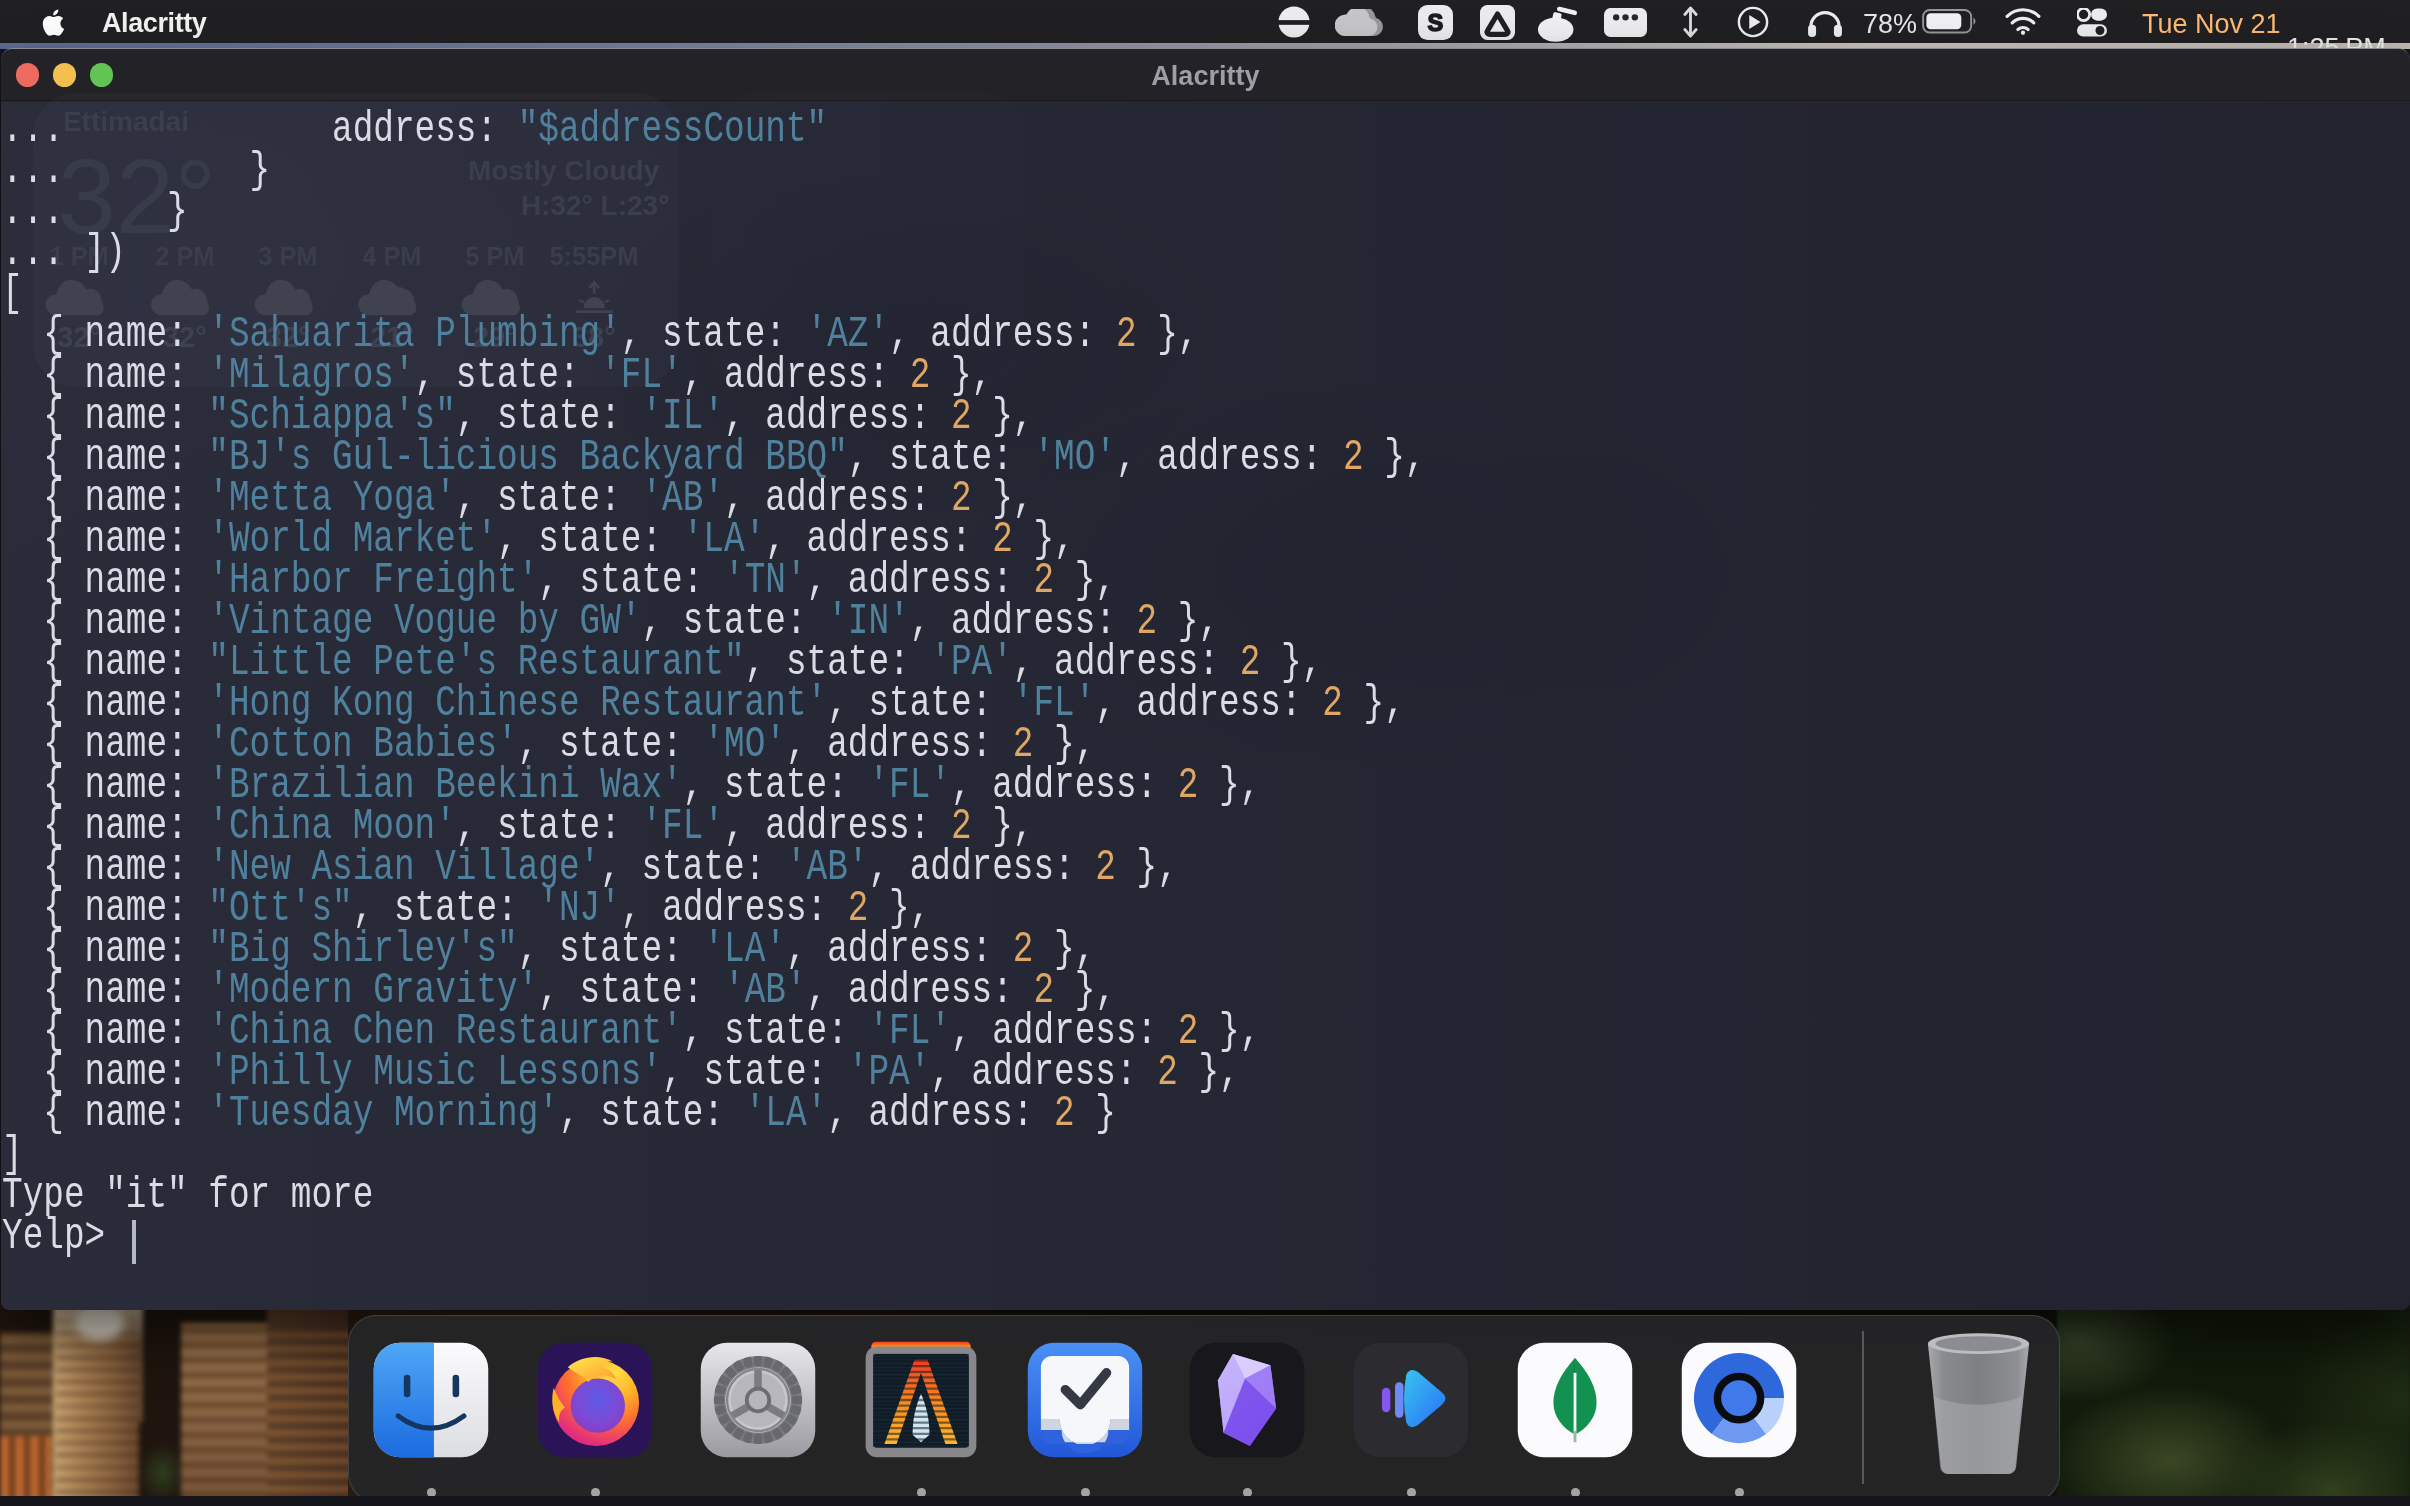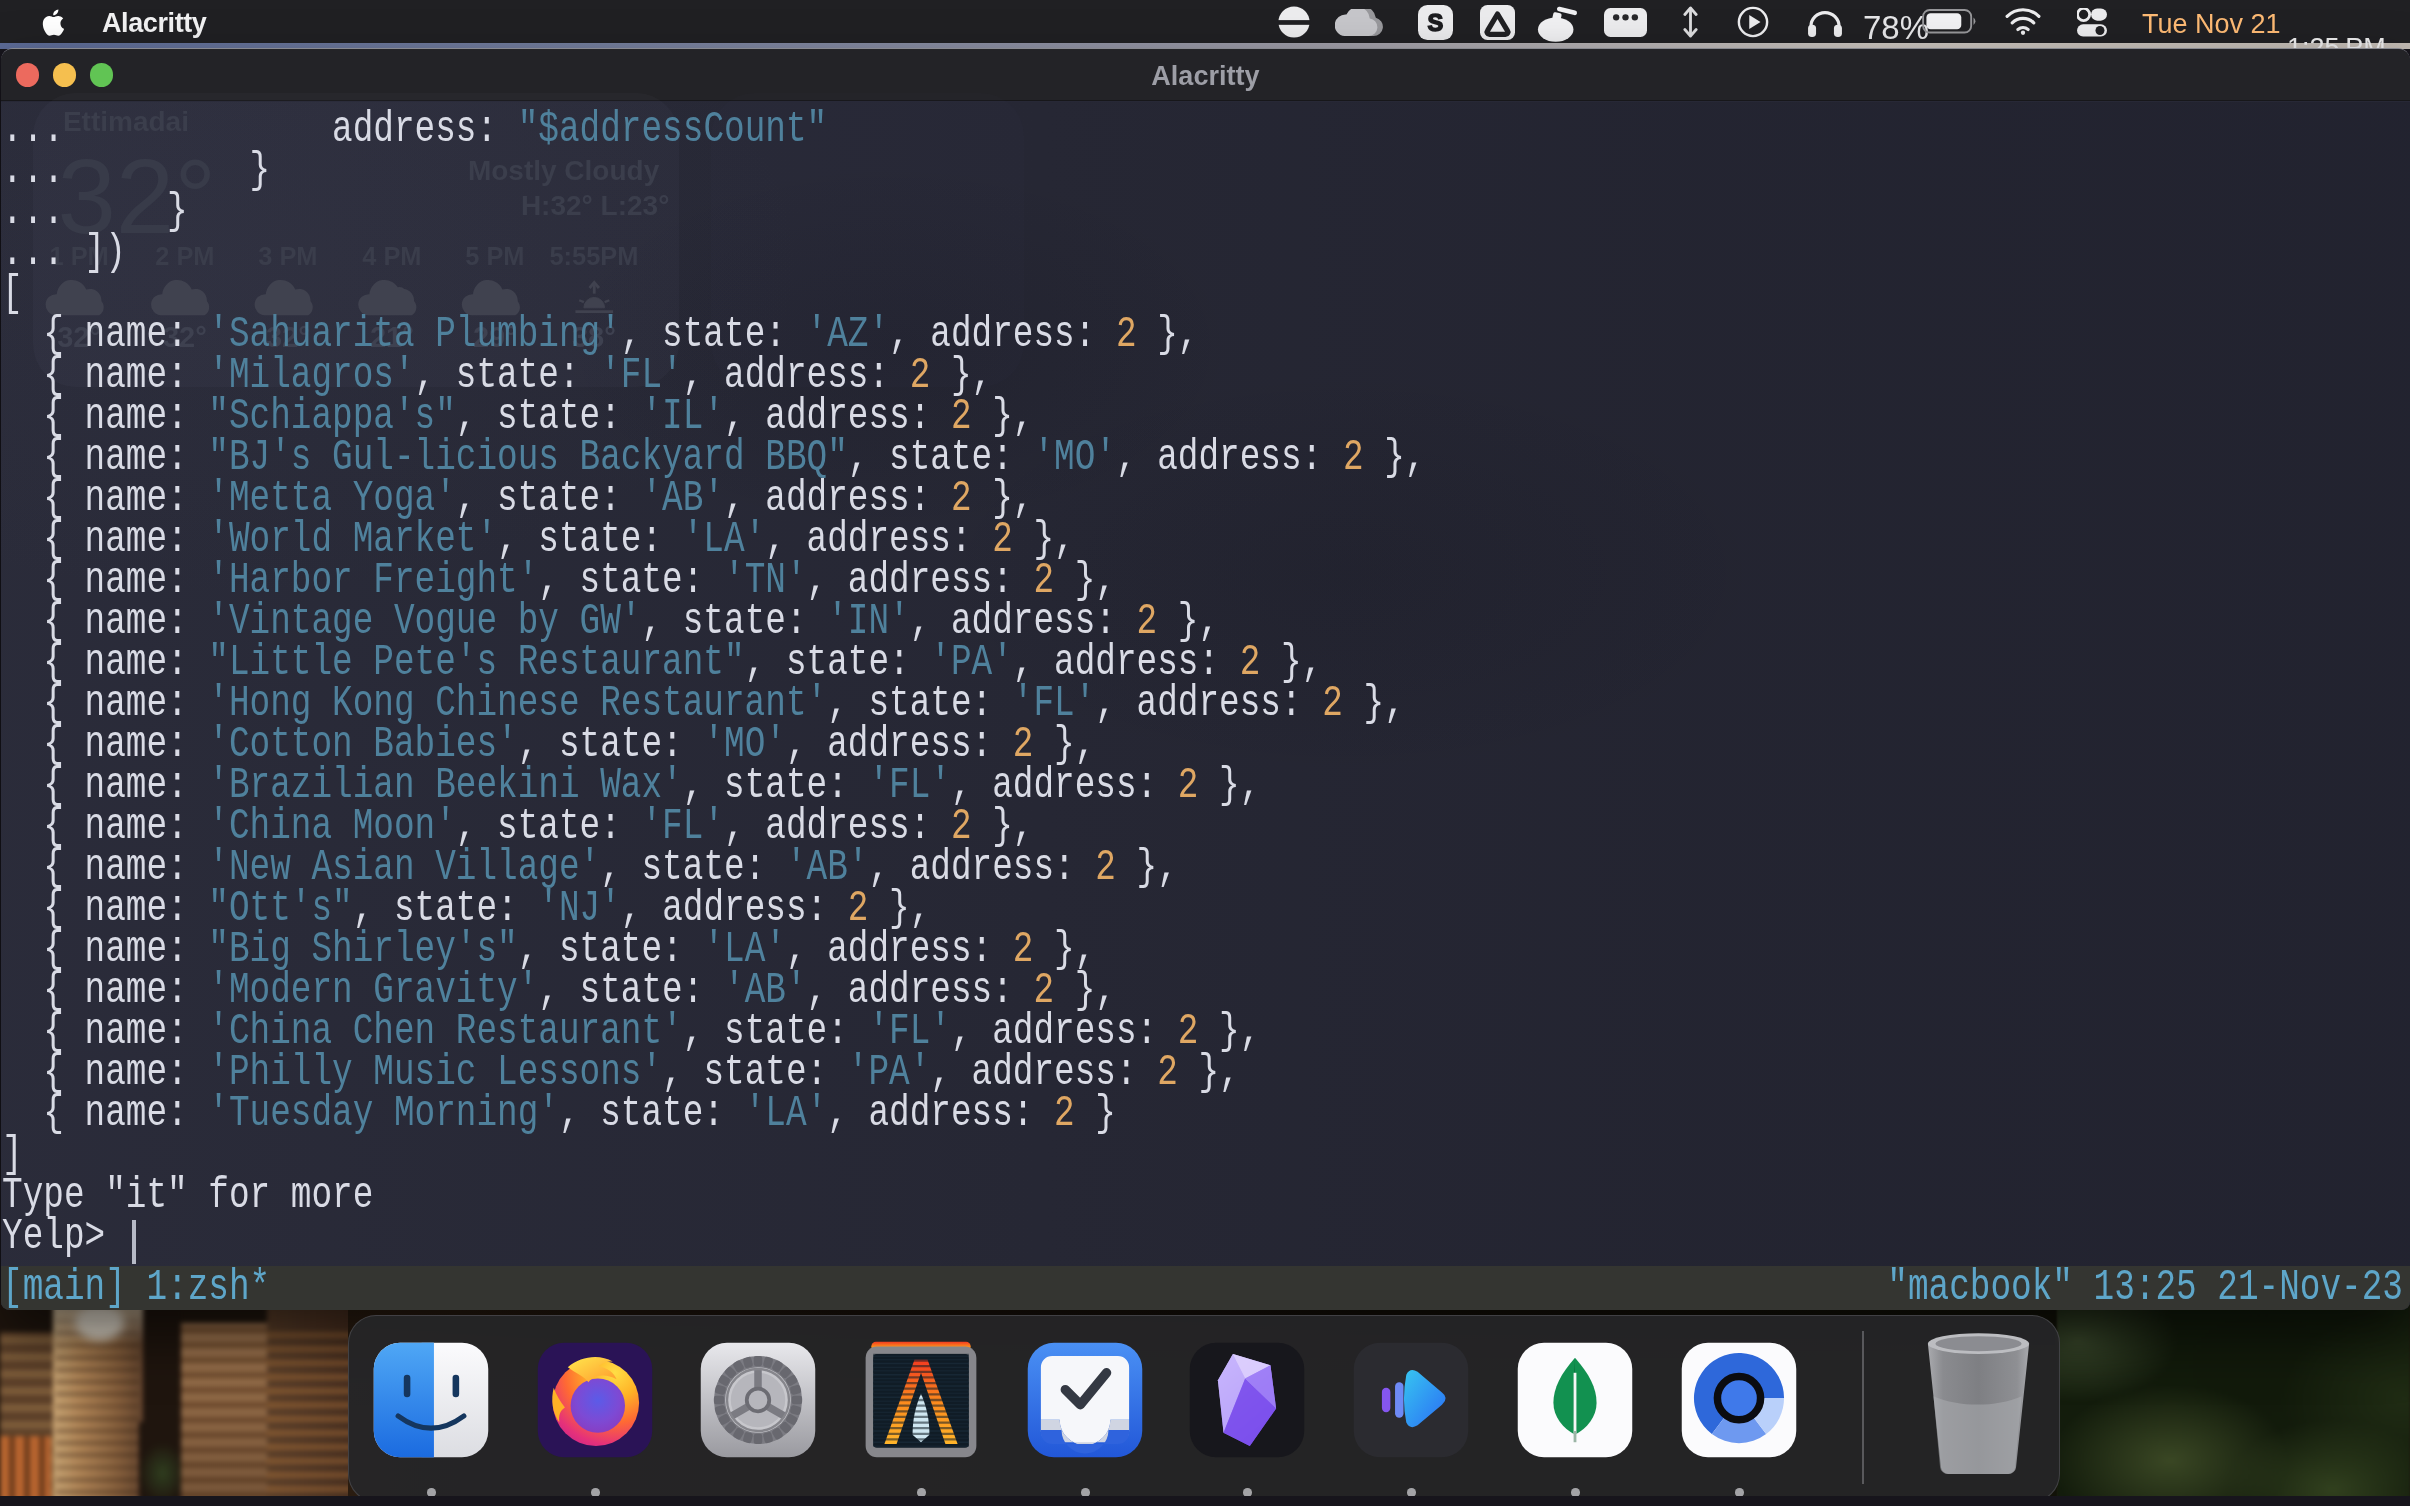--- a/index.html
+++ b/index.html
@@ -20,21 +20,21 @@
   radial-gradient(151px 99px at 78% 92%, #31401e 0%, transparent 70%),
   radial-gradient(160px 118px at 98% 48%, #202c14 0%, transparent 75%),
   radial-gradient(226px 160px at 58% 32%, #121a0b 0%, transparent 80%),
   #131c0c; filter:blur(0.9px); }
 #midcity { left:348px; top:1299px; width:1709px; height:207px; background:
   linear-gradient(90deg,#2a1c10 0%, #1c130c 30%, #140f09 60%, #121208 100%); }
 
 
 #menubar { left:0; top:0; width:2411px; height:43px; background:#202023; color:#e8e8ea; }
 #mb-title { left:102px; top:7.5px; font-size:27px; font-weight:bold; color:#f2f2f3; letter-spacing:-0.4px; }
-.mbtxt { position:absolute; top:8.5px; font-size:33px; color:#e6e6e8; }
+.mbtxt { position:absolute; top:8.5px; font-size:27px; color:#e6e6e8; }
 #clock1 { left:2142px; top:8.5px; font-size:27px; color:#fdba74; }
 #clock2 { left:2287px; top:8.5px; font-size:27px; color:#ededee;margin-top:24px; }
 
 
 #win { left:0.9px; top:48px; width:2409px; height:1262px; border-radius:12.2px 12.2px 8.5px 8.5px;
   background:#272836; box-shadow:0 28px 56px rgba(0,0,0,0.55);
   border-top:0.9px solid rgba(255,255,255,0.45); overflow:hidden; }
 #titlebar { position:absolute; left:0; top:0; width:100%; height:52px; background:#232327;
   border-bottom:0.9px solid #17171a; }
 .tl { position:absolute; top:14px; width:23.5px; height:23.5px; border-radius:50%; }
@@ -273,26 +273,20 @@
   { name: <i>"Ott's"</i>, state: <i>'NJ'</i>, address: <b>2</b> },
   { name: <i>"Big Shirley's"</i>, state: <i>'LA'</i>, address: <b>2</b> },
   { name: <i>'Modern Gravity'</i>, state: <i>'AB'</i>, address: <b>2</b> },
   { name: <i>'China Chen Restaurant'</i>, state: <i>'FL'</i>, address: <b>2</b> },
   { name: <i>'Philly Music Lessons'</i>, state: <i>'PA'</i>, address: <b>2</b> },
   { name: <i>'Tuesday Morning'</i>, state: <i>'LA'</i>, address: <b>2</b> }
 ]
 Type "it" for more
 Yelp&gt; </pre>
       <div id="cursor"></div>
-      <div id="tmux">
-          <div class="in">
-        <span id="tmL">[main] 1:zsh*</span>
-            <span id="tmR">"macbook" 13:25 21-Nov-23</span>
-      </div>
-        </div>
     </div>
   </div>
 
   <div class="abs" id="dock"></div>
   <div class="abs" id="dsep"></div>
   <svg class="dicon" style="left:370px" viewBox="0 0 130 130">
 <defs>
         <linearGradient id="fbl" x1="0" y1="0" x2="0" y2="1">
  <stop offset="0" stop-color="#4fa7f5"></stop>
           <stop offset="1" stop-color="#1b6be0"></stop>

